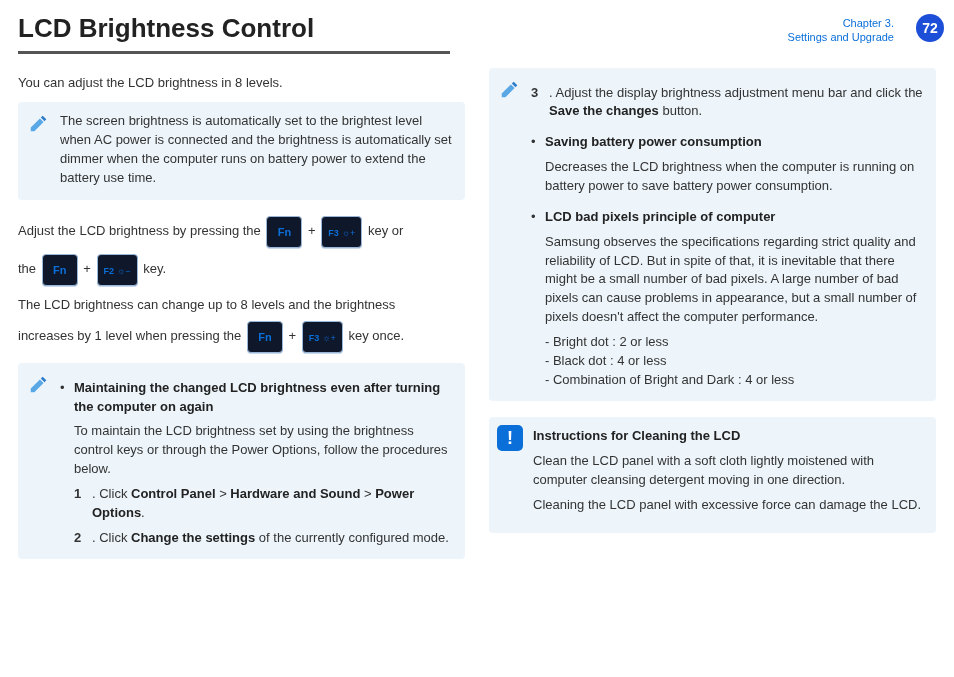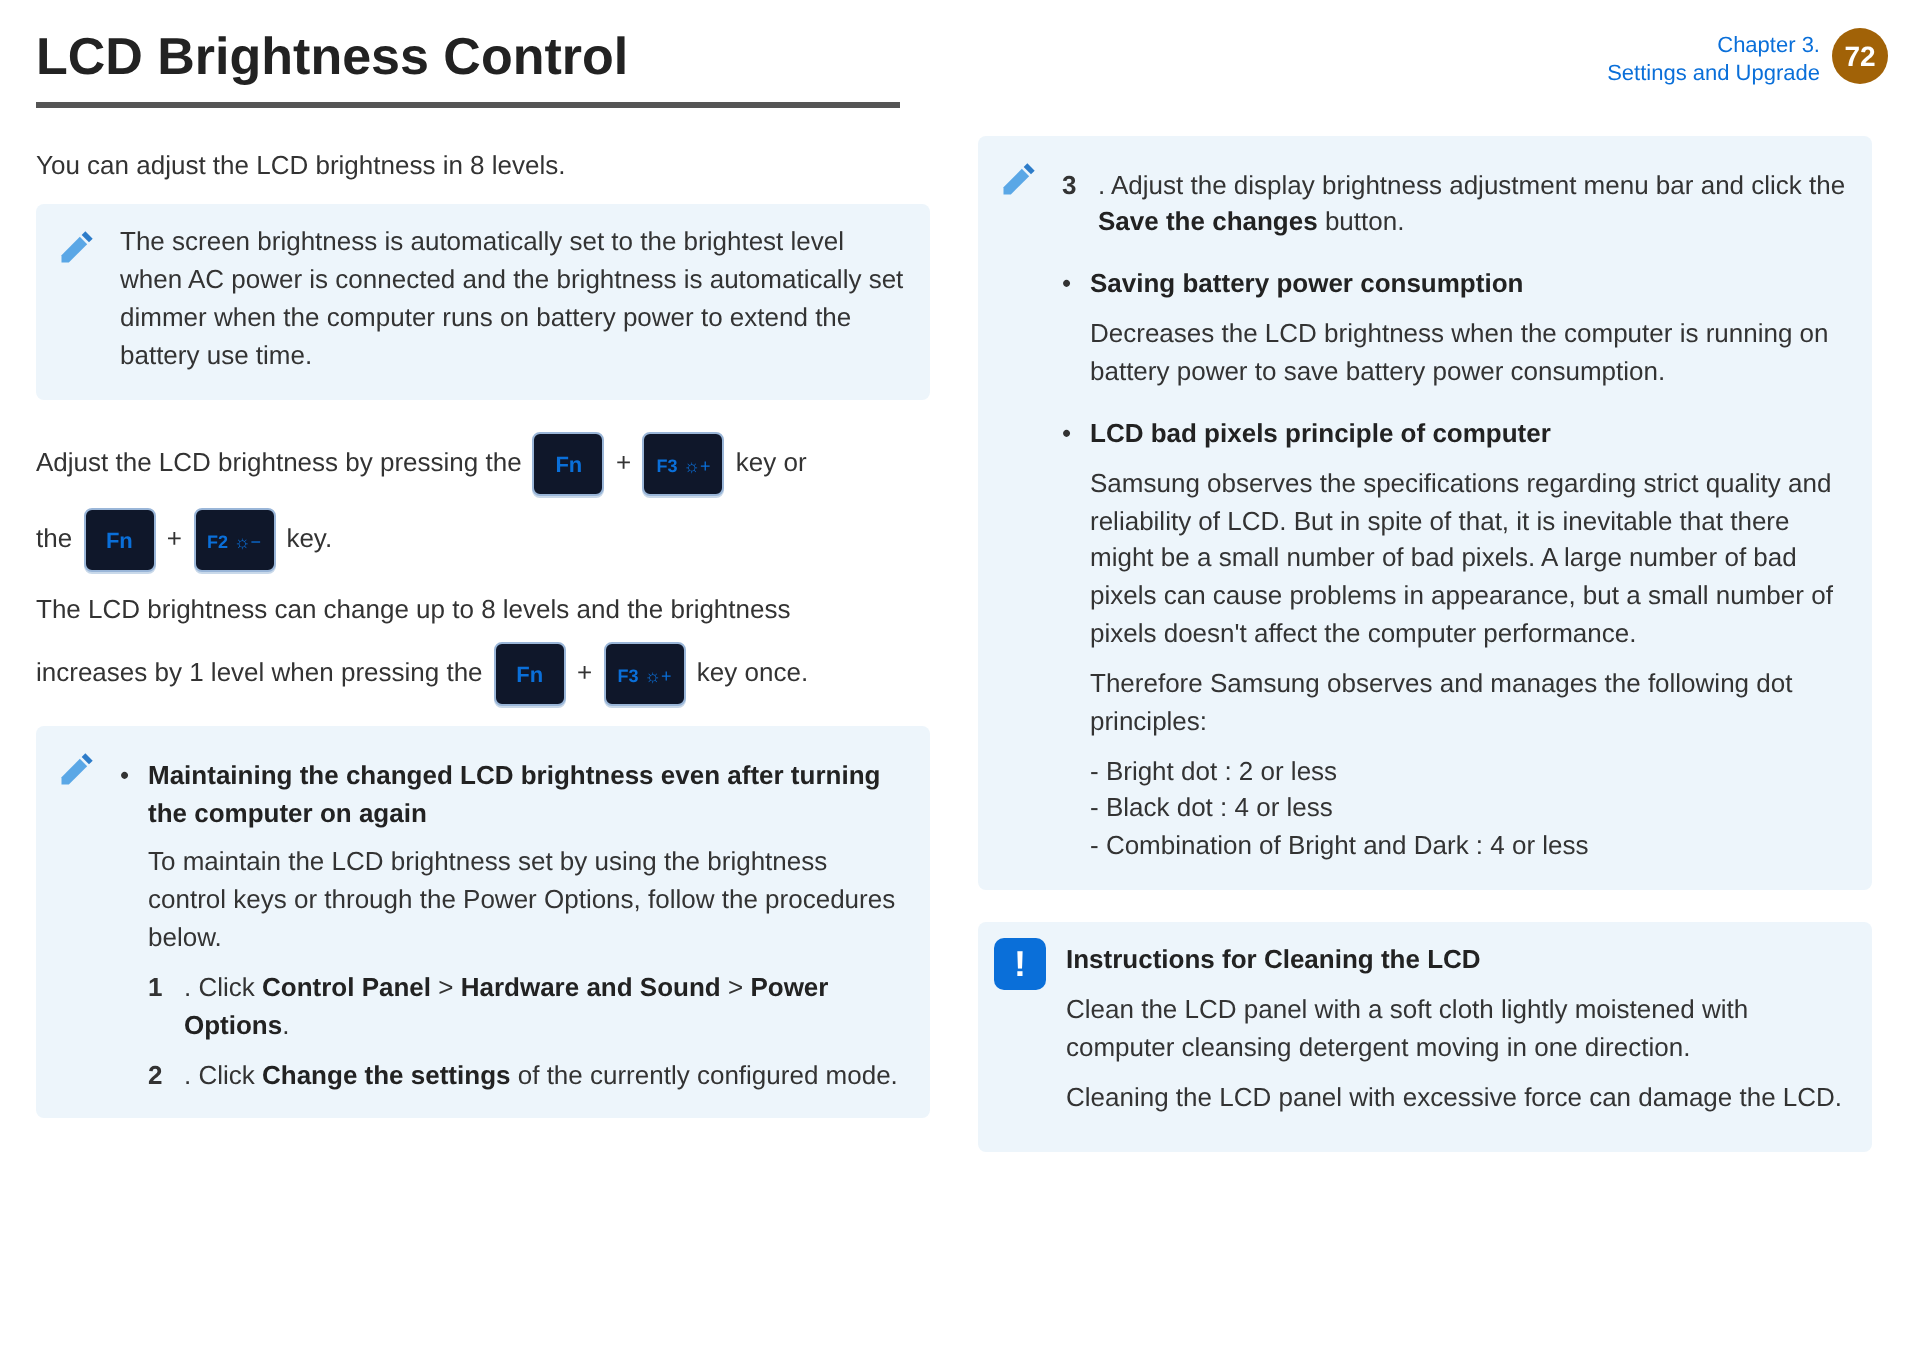--- a/index.html
+++ b/index.html
@@ -1,20 +1,20 @@
 <!DOCTYPE html>
 <html><head>
 <meta charset="utf-8">
 <style>
   *{box-sizing:border-box;margin:0;padding:0}
   body{width:954px;height:677px;font-family:"Segoe UI",Arial,sans-serif;color:#333;background:#fff;position:relative;overflow:hidden}
   .hdr{display:flex;align-items:center;padding:12px 10px 2px 18px}
   .title{font-size:26px;font-weight:700;color:#222;flex:1}
   .crumb{text-align:right;font-size:11px;font-weight:400;color:#0a6fd9;line-height:1.3;padding-top:4px}
-  .pg{display:inline-flex;width:28px;height:28px;border-radius:50%;background:#a16207;color:#fff;font-size:14px;font-weight:700;align-items:center;justify-content:center;margin-left:6px;vertical-align:top}
+  .pg{display:inline-flex;width:28px;height:28px;border-radius:50%;background:#1d4ed8;color:#fff;font-size:14px;font-weight:700;align-items:center;justify-content:center;margin-left:22px;vertical-align:top}
   .rule{height:3px;background:#555;margin:4px 18px 0 18px;width:432px}
   .cols{display:flex;gap:24px;padding:14px 18px 0 18px}
   .col{width:448px;font-size:13px;line-height:1.45;color:#333}
   .note{background:#edf5fb;border-radius:4px;padding:10px 12px 12px 42px;margin:10px 0 16px 0;position:relative}
   .note .ico{position:absolute;left:10px;top:10px;width:22px;height:22px}
   .warn{background:#edf5fb;border-radius:4px;padding:10px 12px 12px 44px;margin:14px 0 0 0;position:relative}
   .warn .ico{position:absolute;left:8px;top:8px;width:26px;height:26px;border-radius:5px;background:#0a6fd9;display:flex;align-items:center;justify-content:center}
   .warn .ico span{color:#fff;font-weight:900;font-size:18px}
   .sec-h{display:block;background:linear-gradient(#6fb6f0,#1d7fd6);color:#fff;font-weight:700;font-size:15px;padding:6px 12px;border-radius:4px;margin:18px 0 10px 0}
   .key{display:inline-block;border:1px solid #9ab6d8;border-radius:4px;background:#0f172a;padding:2px 6px;min-width:36px;text-align:center;vertical-align:middle;margin:0 2px;box-shadow:0 1px 0 #c9d9ea}
@@ -132,21 +132,20 @@
             <span>.  Adjust the display brightness adjustment menu bar and click the </span><b>Save the changes</b><span> button.</span>
           </span>
         </div>
         <div class="bul" style="margin-top:12px">
           <b>Saving battery power consumption</b>
           <p>Decreases the LCD brightness when the computer is running on battery power to save battery power consumption.</p>
         </div>
         <div class="bul" style="margin-top:12px">
           <b>LCD bad pixels principle of computer</b>
           <p>Samsung observes the specifications regarding strict quality and reliability of LCD. But in spite of that, it is inevitable that there might be a small number of bad pixels. A large number of bad pixels can cause problems in appearance, but a small number of pixels doesn't affect the computer performance.</p>
-          <p>Therefore Samsung observes and manages the following dot principles:</p>
           <div>- Bright dot : 2 or less</div>
           <div>- Black dot  : 4 or less</div>
           <div>- Combination of Bright and Dark : 4 or less</div>
         </div>
       </div>
     </div>
 
     <div class="warn">
       <span class="ico">
           <span>!</span>

